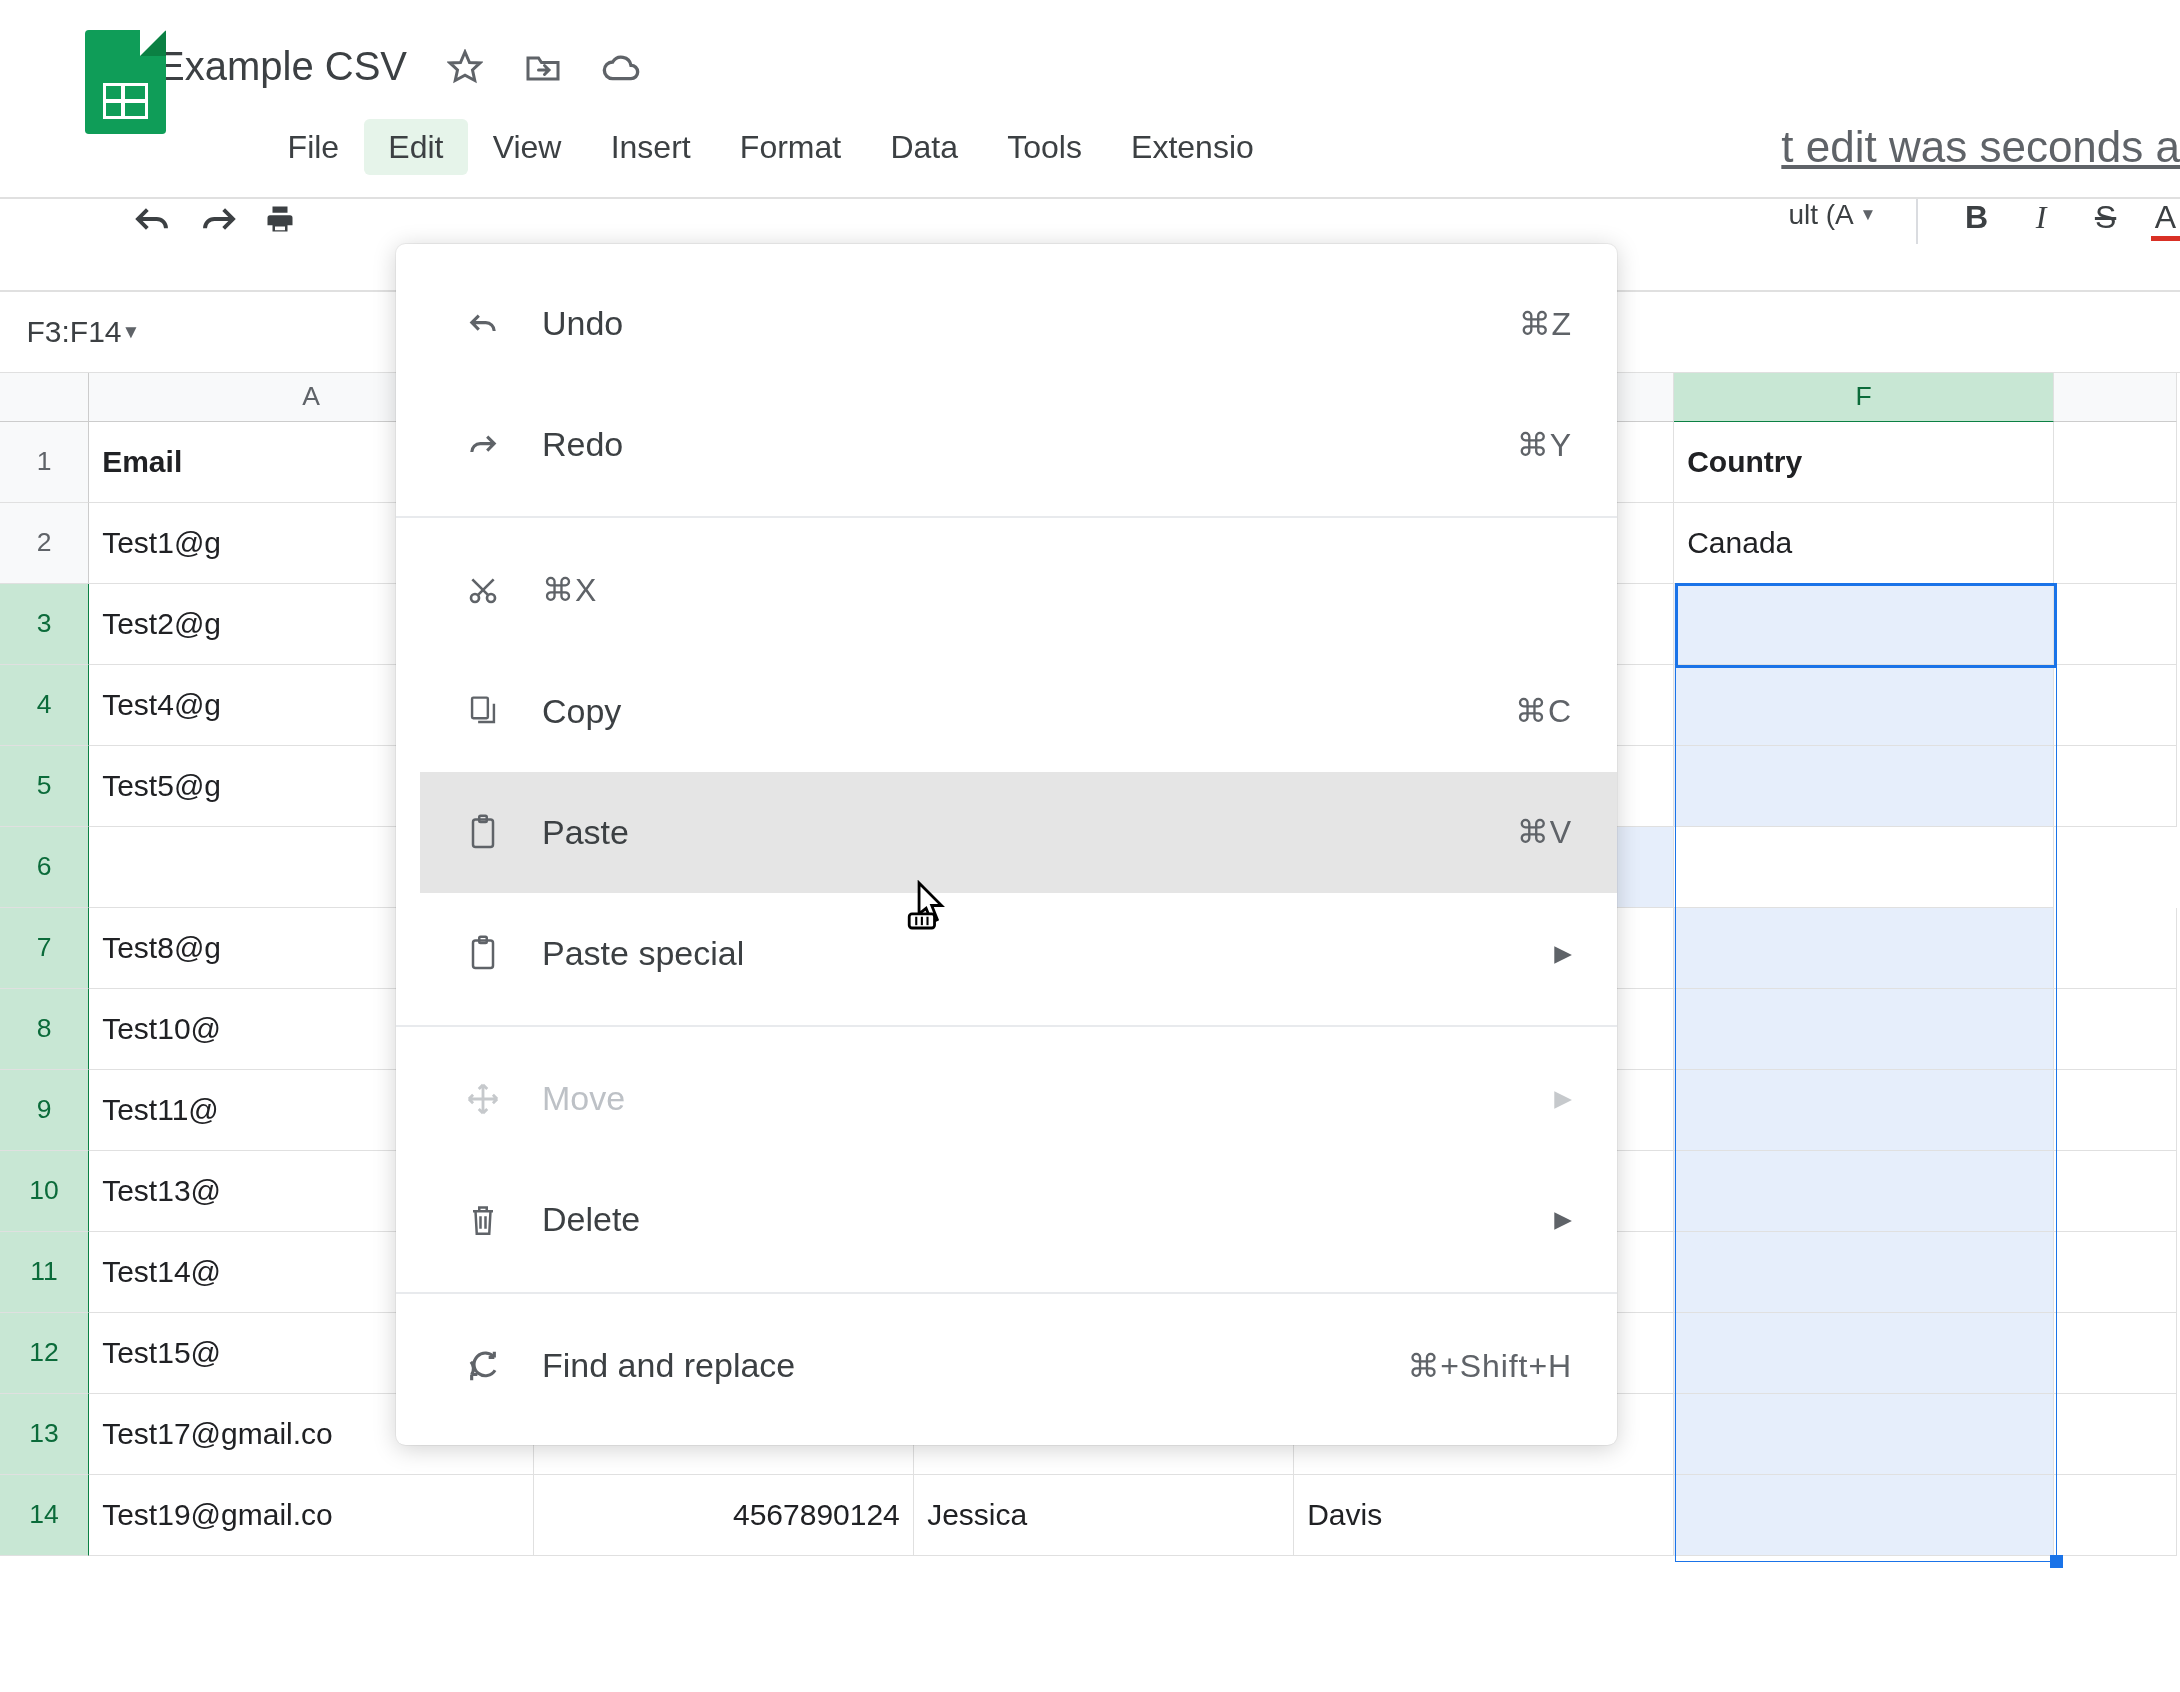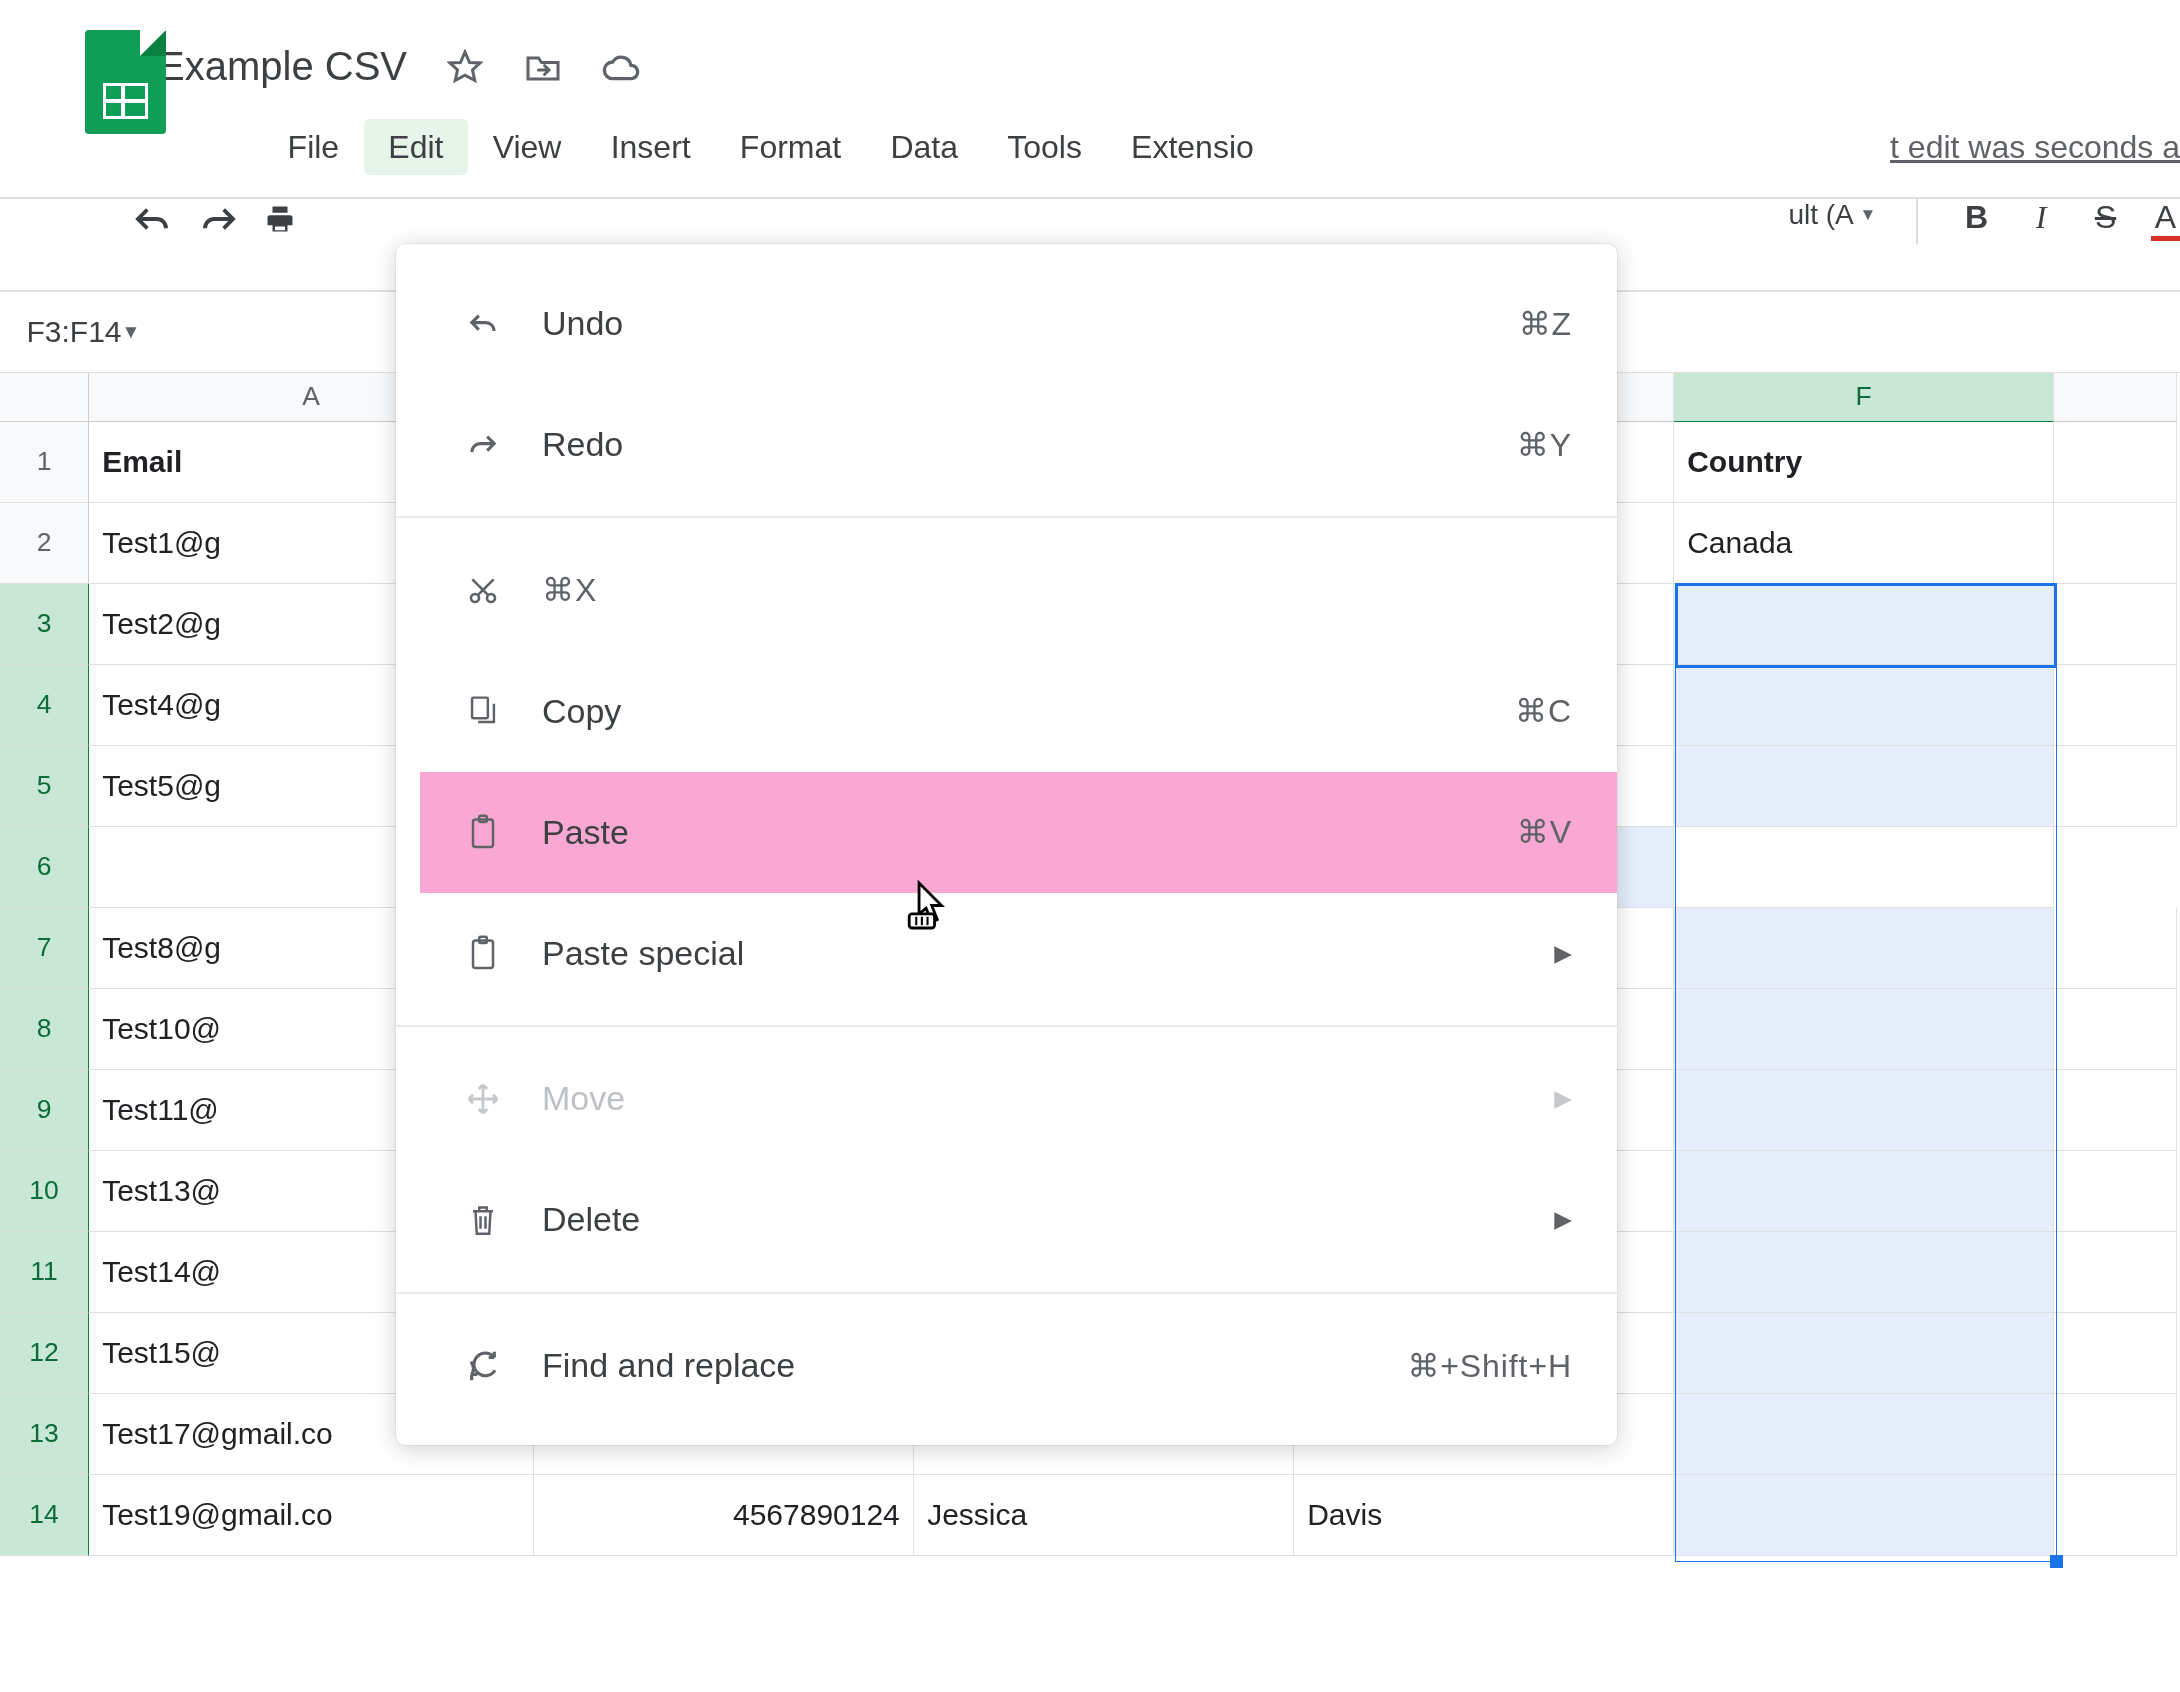--- a/index.html
+++ b/index.html
@@ -76,21 +76,21 @@
     font-size: 32px;
     color: #3c4043;
   }
   .menu-item {
     padding: 9.5px 24.6px;
     border-radius: 5.7px;
   }
   .menu-item.active { background: #e6f4ea; }
   .menubar .trail {
     margin-left: auto;
-    font-size: 32px;
+    font-size: 44px;
     color: #5f6368;
     text-decoration: underline;
     padding-right: 0;
     white-space: nowrap;
   }
 
   .divider { height: 1.9px; background: #e0e0e0; margin-top: 17px; }
 
   
   .toolbar {
@@ -192,21 +192,21 @@
   }
   .ctx-row {
     display:flex; align-items:center;
     height: 121px;
     padding: 0 45px 0 42px;
     font-size: 34px;
     color:#3c4043;
     gap: 38px;
     margin-left: 24px;
   }
-  .ctx-row:hover, .ctx-row.hover { background:#f9a8d4; }
+  .ctx-row:hover, .ctx-row.hover { background:#e5e5e5; }
   .ctx-row.disabled { color:#bdc1c6;align-items:center; }
   .ctx-ico { width: 42px; display:flex; justify-content:center; color:#5f6368;}
   .ctx-row.disabled .ctx-ico { color:#c6c9cc; }
   .ctx-label { flex:1; }
   .ctx-sc { color:#5f6368; font-size:32px; letter-spacing:0.9px;}
   .ctx-arrow { color:#5f6368; font-size:23px;}
   .ctx-row.disabled .ctx-arrow { color:#c6c9cc; }
   .ctx-sep { height:1.9px; background:#e8eaed; margin: 11.4px 0; }
 
   

